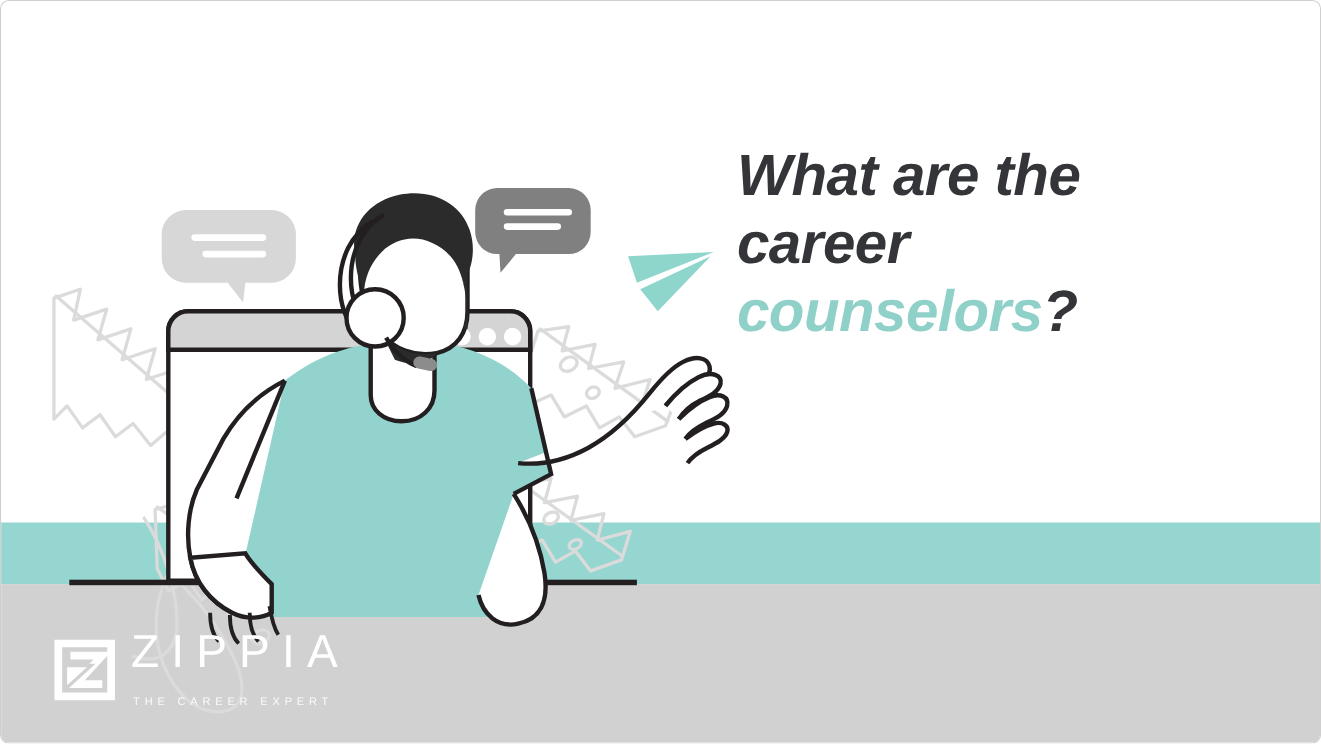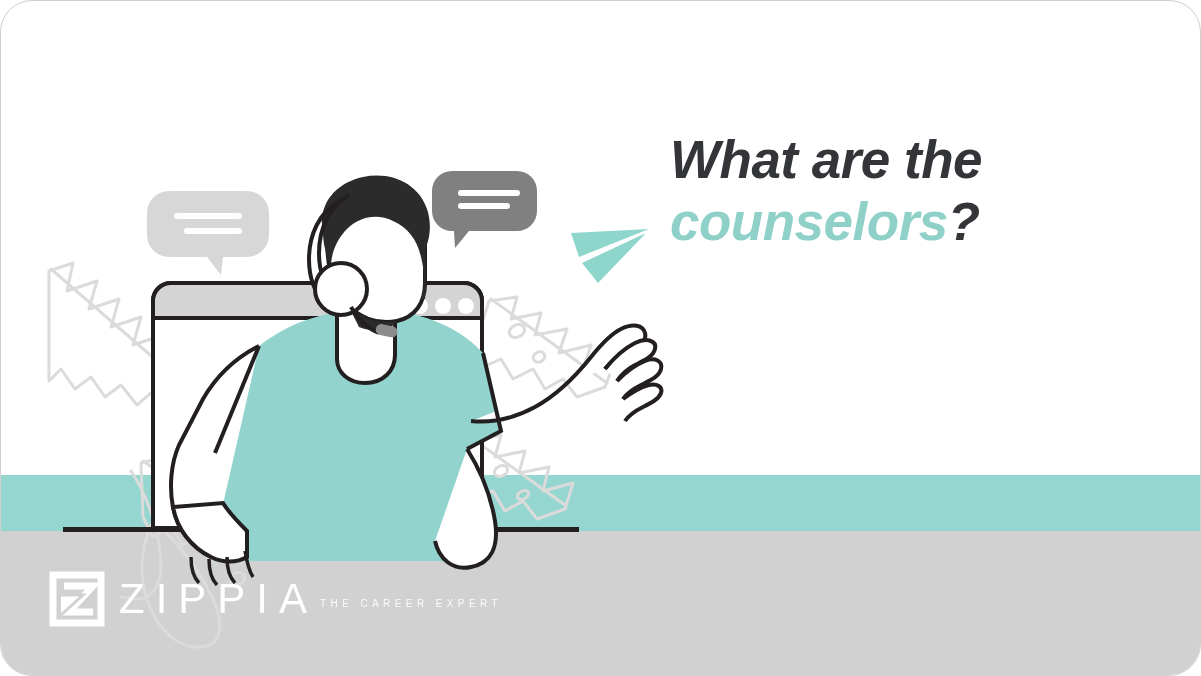--- a/index.html
+++ b/index.html
@@ -8,21 +8,21 @@
     background: #ffffff;
   }
   body {
     font-family: "Liberation Sans", sans-serif;
   }
   #card {
     position: relative;
     width: 1201px;
     height: 676px;
     background: #ffffff;
-    border-radius: 32px;
+    border-radius: 8px;
     border: 1px solid #cfcfcf;
     box-sizing: border-box;
     overflow: hidden;
   }
   
   .band-teal {
     position: absolute;
     left: 0; right: 0;
     top: 474px;
     height: 56px;
@@ -66,21 +66,21 @@
   .logo {
     position: absolute;
     left: 48px;
     top: 570px;
     display: flex;
     align-items: center;
     gap: 14px;
   }
   .logo-text-wrap {
     display: flex;
-    flex-direction: row;
+    flex-direction: column;
     justify-content: center;
   }
   .logo-word {
     font-size: 42px;
     font-weight: normal;
     letter-spacing: 11px;
     color: #ffffff;
     line-height: 42px;
   }
   .logo-tag {
@@ -215,20 +215,21 @@
 
       <ellipse cx="340" cy="288" rx="26" ry="26" fill="#ffffff" stroke="#231F20" stroke-width="4"></ellipse>
 
       <path d="M350 306 C358 320 368 328 378 332" fill="none" stroke="#231F20" stroke-width="4"></path>
       <rect x="376" y="322" width="22" height="11" rx="5.5" fill="#8C8C8C" transform="rotate(12 376 322)"></rect>
     </g>
   </svg>
 
   <div class="headline">
     <div>What are the</div>
+    <div>career</div>
     <div><span class="accent">counselors</span><span>?</span></div>
   </div>
 
   <div class="logo">
     <svg width="56" height="56" viewBox="0 0 56 56">
       <path d="M4 4 H52 V52 H4 Z" fill="none" stroke="#ffffff" stroke-width="7"></path>
       <path d="M15 15 H44 L20 41 H44" fill="none" stroke="#ffffff" stroke-width="7"></path>
       <path d="M12 24 H34 L12 44" fill="#ffffff" stroke="#D1D1D1" stroke-width="3"></path>
     </svg>
     <div class="logo-text-wrap">

